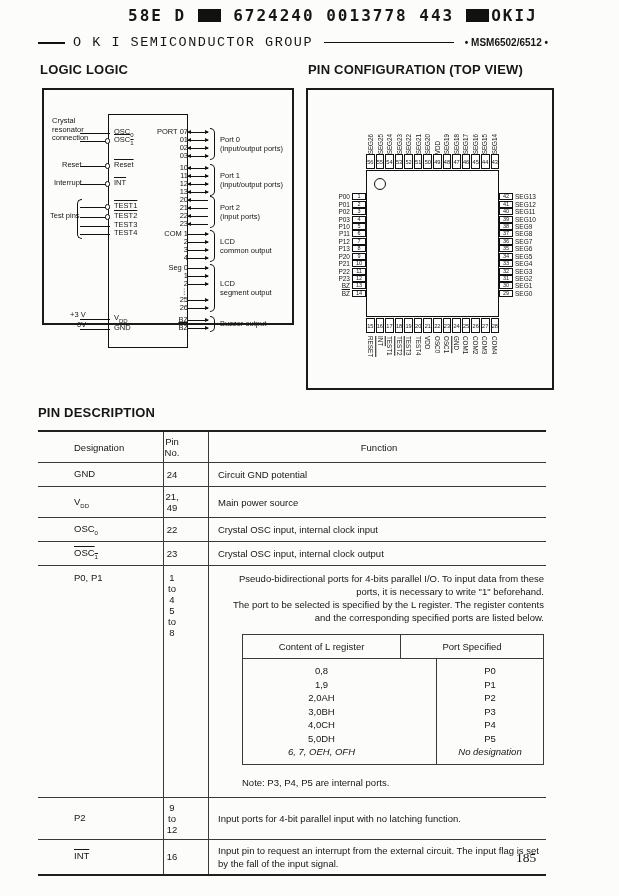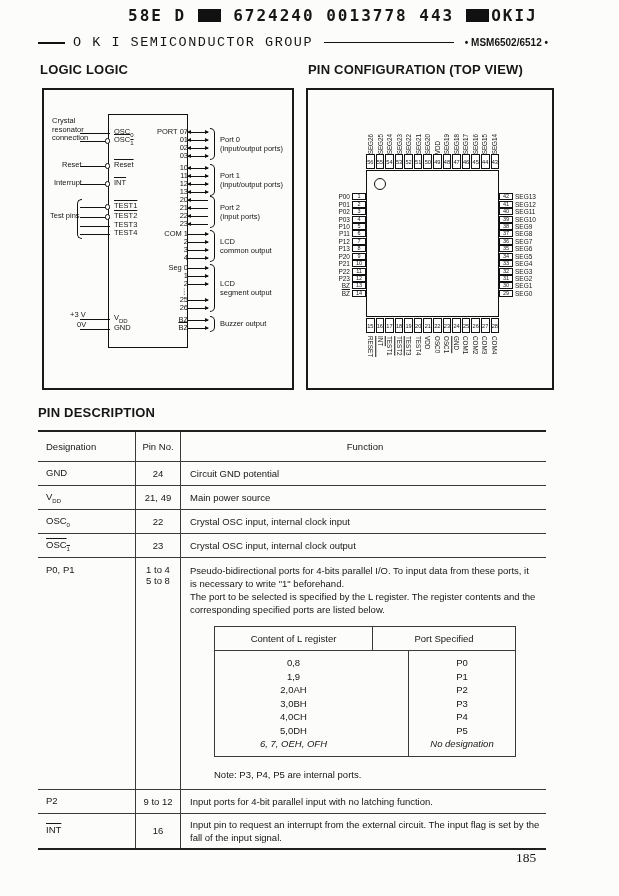--- a/index.html
+++ b/index.html
@@ -28,21 +28,21 @@
   .dash { width:27px; height:2px; background:#111; flex:none; }
   .grouptext { font-family:Liberation Mono, monospace; font-size:13.5px; letter-spacing:1.5px; white-space:nowrap; }
   .longline { flex:1; height:1.5px; background:#111; margin:0 3px; }
   .part { font-weight:bold; font-size:10px; white-space:nowrap; }
   
   .sec-title { position:absolute; font-size:13px; font-weight:bold; letter-spacing:.2px; }
   #t-logic { left:40px; top:62px; }
   #t-pincfg { left:308px; top:62px; }
   #t-pindesc { left:38px; top:405px; }
   
-  .lbox { position:absolute; left:42px; top:88px; width:252px; height:302px; border:2px solid #1a1a1a; }
+  .lbox { position:absolute; left:42px; top:88px; width:252px; height:237px; border:2px solid #1a1a1a; }
   .pbox { position:absolute; left:306px; top:88px; width:248px; height:302px; border:2px solid #1a1a1a; }
   
   .chip { position:absolute; left:64px; top:24px; width:80px; height:234px; border:1.5px solid #111; }
   .ext { position:absolute; font-size:7.5px; line-height:8.5px; white-space:pre-line; }
   #ext-crystal { left:8px;  top:27px; }
   #ext-reset   { left:18px; top:71px; }
   #ext-int     { left:10px; top:89px; }
   #ext-test    { left:6px;  top:122px; }
   #ext-v3      { left:26px; top:221px; }
   #ext-v0      { left:33px; top:231px; }
@@ -96,29 +96,29 @@
   .lprow .plab { margin-right:2px; }
   .rprow .plab { margin-left:2px; }
   .sqh { width:14px; height:7px; border:1px solid #111; font-size:5.5px; line-height:5px;
          display:flex; align-items:center; justify-content:center; flex:none; background:#fff; }
   
   .pdt { position:absolute; left:38px; top:430px; width:508px;
          border-top:2px solid #1f1f1f; border-bottom:2px solid #1f1f1f; font-size:9.5px; }
   .thead, .trow { display:grid; grid-template-columns:97px 45px 1fr; }
   .thead { min-height:29px; }
   .trow { border-top:1px solid #3a3a3a; min-height:24px; }
-  .tc { padding:4px 6px; display:flex; align-items:center; }
+  .tc { padding:4px 6px; display:flex; align-items:center;margin-left:28px; }
   .c1 { padding-left:8px; }
   .c2, .c3 { border-left:1px solid #3a3a3a; align-self:stretch; }
   .c2 { justify-content:center; text-align:center; white-space:pre-line; }
   .c3 { padding-left:9px; line-height:13px; }
   .thead .c3 { justify-content:center; }
   .sp .tc { align-items:flex-start; padding-top:6px; }
   .fx { display:block; padding:6px 10px 8px 9px; }
-  .fx p { margin:0; line-height:13px; }
+  .fx p { margin:0; line-height:13px;text-align:right; }
   .itable { width:302px; margin:10px 0 0 24px; border:1px solid #3a3a3a; }
   .ith { display:grid; grid-template-columns:157px 1fr; border-bottom:1px solid #3a3a3a; }
   .ith div { padding:5px 0; text-align:center; }
   .ith div + div { border-left:1px solid #3a3a3a; }
   .itr { display:grid; grid-template-columns:157px 1fr;gap:36px; }
   .itr div { text-align:center; line-height:13.5px; }
   .itr div + div { border-left:1px solid #3a3a3a; }
   .itbody .itr:nth-of-type(1) div { padding-top:5px; }
   .itbody .itr:last-of-type div { padding-bottom:5px;font-style:italic; }
   .inote { margin:11px 0 0 24px; }

